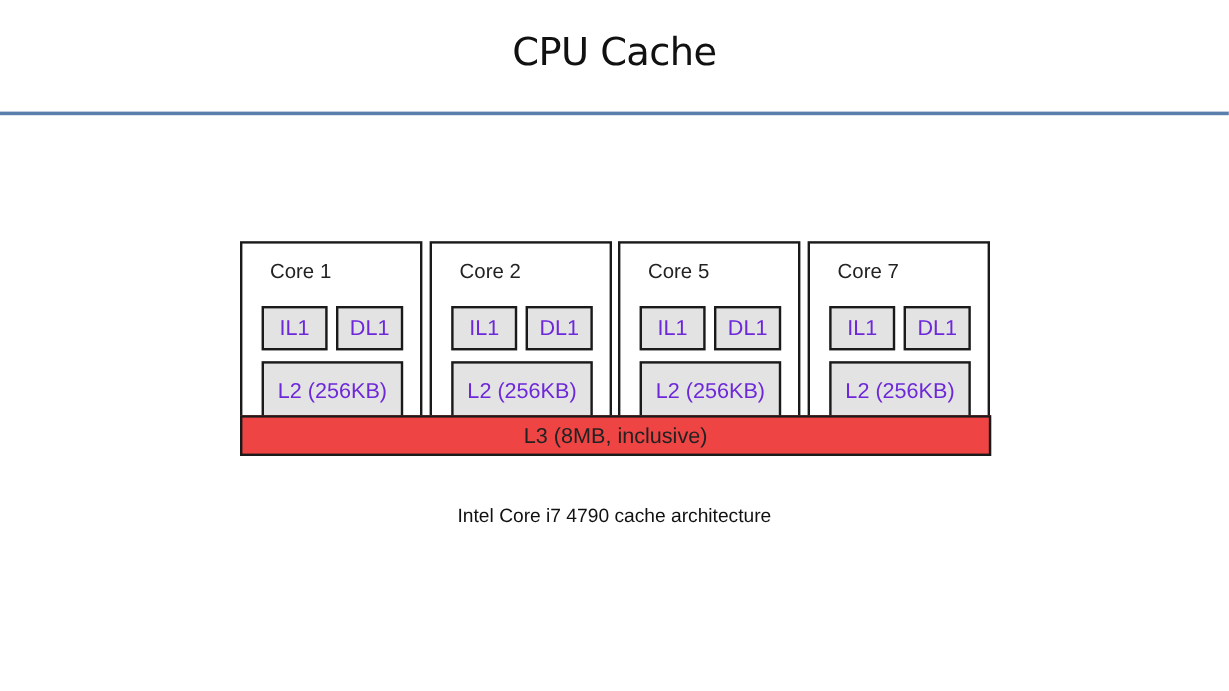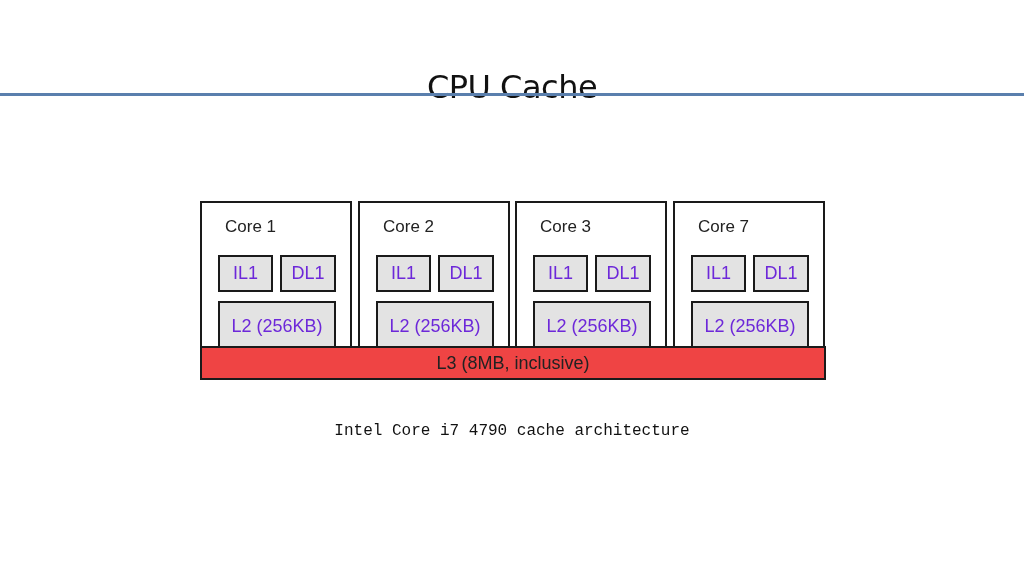--- a/index.html
+++ b/index.html
@@ -1,26 +1,26 @@
 <!DOCTYPE html>
 <html><head>
 <meta charset="utf-8">
 <style>
   html, body { margin:0; padding:0; }
   body { width:1024px; height:576px; background:#ffffff; position:relative; overflow:hidden; font-family:"Liberation Sans", sans-serif; }
-  .title { position:absolute; left:0; width:1024px; top:24px; text-align:center; font-family:"DejaVu Sans", sans-serif; font-size:32px; color:#111; letter-spacing:-0.5px;margin-top:44px; }
+  .title { position:absolute; left:0; width:1024px; top:24px; text-align:center; font-family:"DejaVu Sans", sans-serif; font-size:32px; color:#111; letter-spacing:-0.5px; }
   .rule { position:absolute; left:0; top:93px; width:1024px; height:3px; background:#5a7fad; }
   .core { position:absolute; top:184px; width:148px; height:150px; border:2px solid #1a1a1a; background:#fff; box-sizing:content-box;margin-top:17px; }
   .core-label { position:absolute; left:23px; top:14px; font-size:17px; color:#222; }
   .cache { position:absolute; border:2.5px solid #1a1a1a; background:#e3e3e3; box-sizing:border-box; display:flex; align-items:center; justify-content:center; font-size:18px; color:#6d28d9; }
   .il1 { left:16px; top:52px; width:55px; height:37px; }
   .dl1 { left:78px; top:52px; width:56px; height:37px; }
   .l2 { left:16px; top:98px; width:118px; height:51px; }
   .l3 { position:absolute; left:200px; top:346px; width:626px; height:34px; border:2.5px solid #1a1a1a; background:#ef4444; box-sizing:border-box; display:flex; align-items:center; justify-content:center; font-size:18px; color:#222; }
-  .caption { position:absolute; left:0; width:1024px; top:422px; text-align:center; font-family:Liberation Mono, monospace; font-size:16px; color:#111; }
+  .caption { position:absolute; left:0; width:1024px; top:422px; text-align:center; font-family:Liberation Sans, sans-serif; font-size:16px; color:#111; }
 </style>
 </head>
 <body>
 
 <div class="title">CPU Cache</div>
 <div class="rule"></div>
 
 <div>
   <div class="core" style="left:200px">
     <div class="core-label">Core 1</div>
@@ -28,21 +28,21 @@
     <div class="cache dl1">DL1</div>
     <div class="cache l2">L2 (256KB)</div>
   </div>
   <div class="core" style="left:358px">
     <div class="core-label">Core 2</div>
     <div class="cache il1">IL1</div>
     <div class="cache dl1">DL1</div>
     <div class="cache l2">L2 (256KB)</div>
   </div>
   <div class="core" style="left:515px">
-    <div class="core-label">Core 3</div>
+    <div class="core-label">Core 5</div>
     <div class="cache il1">IL1</div>
     <div class="cache dl1">DL1</div>
     <div class="cache l2">L2 (256KB)</div>
   </div>
   <div class="core" style="left:673px">
     <div class="core-label">Core 7</div>
     <div class="cache il1">IL1</div>
     <div class="cache dl1">DL1</div>
     <div class="cache l2">L2 (256KB)</div>
   </div>

